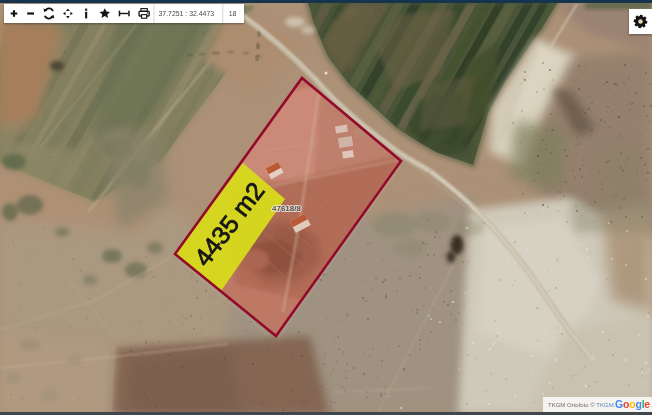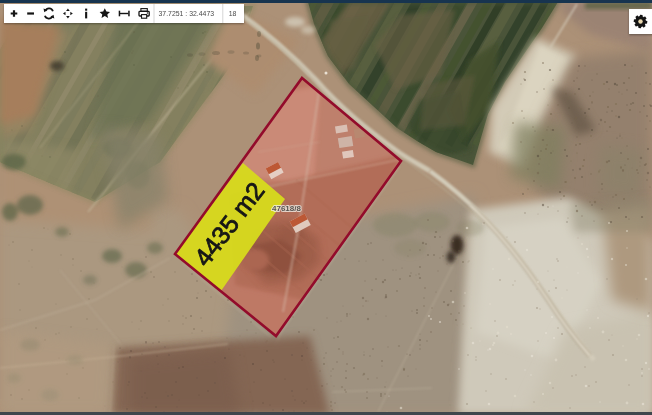--- a/index.html
+++ b/index.html
@@ -1051,15 +1051,21 @@
 </svg>
 </div>
 
 <div style="position:absolute;left:629px;top:9px;width:26px;height:25px;background:#fff;box-shadow:0 1px 2px rgba(0,0,0,0.35);">
   <svg width="15" height="15" viewBox="0 0 24 24" style="position:absolute;left:4px;top:5px;">
     <path fill="#141414" d="M11.16,1.03 L15.42,1.55 L15.15,3.78 L17.39,5.04 L19.16,3.65 L21.81,7.03 L20.04,8.42 L20.73,10.89 L22.97,11.16 L22.45,15.42 L20.22,15.15 L18.96,17.39 L20.35,19.16 L16.97,21.81 L15.58,20.04 L13.11,20.73 L12.84,22.97 L8.58,22.45 L8.85,20.22 L6.61,18.96 L4.84,20.35 L2.19,16.97 L3.96,15.58 L3.27,13.11 L1.03,12.84 L1.55,8.58 L3.78,8.85 L5.04,6.61 L3.65,4.84 L7.03,2.19 L8.42,3.96 L10.89,3.27 Z"></path>
     <circle cx="12" cy="12" r="3.6" fill="#ead9b0"></circle>
   </svg>
 </div>
 
+<div style="position:absolute;left:543px;top:397px;width:109px;height:16px;background:rgba(255,255,255,0.82);">
+
+  <span style="position:absolute;left:5px;top:4.5px;font-size:6px;line-height:7px;color:#6b6b6b;white-space:nowrap;">TKGM Ortofoto © <span style="color:#5787c0;">TKGM.</span></span>
+
+  <span style="position:absolute;right:2px;top:1px;font-size:10.5px;font-weight:bold;letter-spacing:-0.2px;white-space:nowrap;"><span style="color:#4285F4;">G</span><span style="color:#EA4335;">o</span><span style="color:#FBBC05;">o</span><span style="color:#4285F4;">g</span><span style="color:#34A853;">l</span><span style="color:#EA4335;">e</span></span>
+</div>
 
 <div style="position:absolute;left:0;top:412px;width:652px;height:3px;background:#3f464c;"></div>
 </div>
 
 </body></html>

